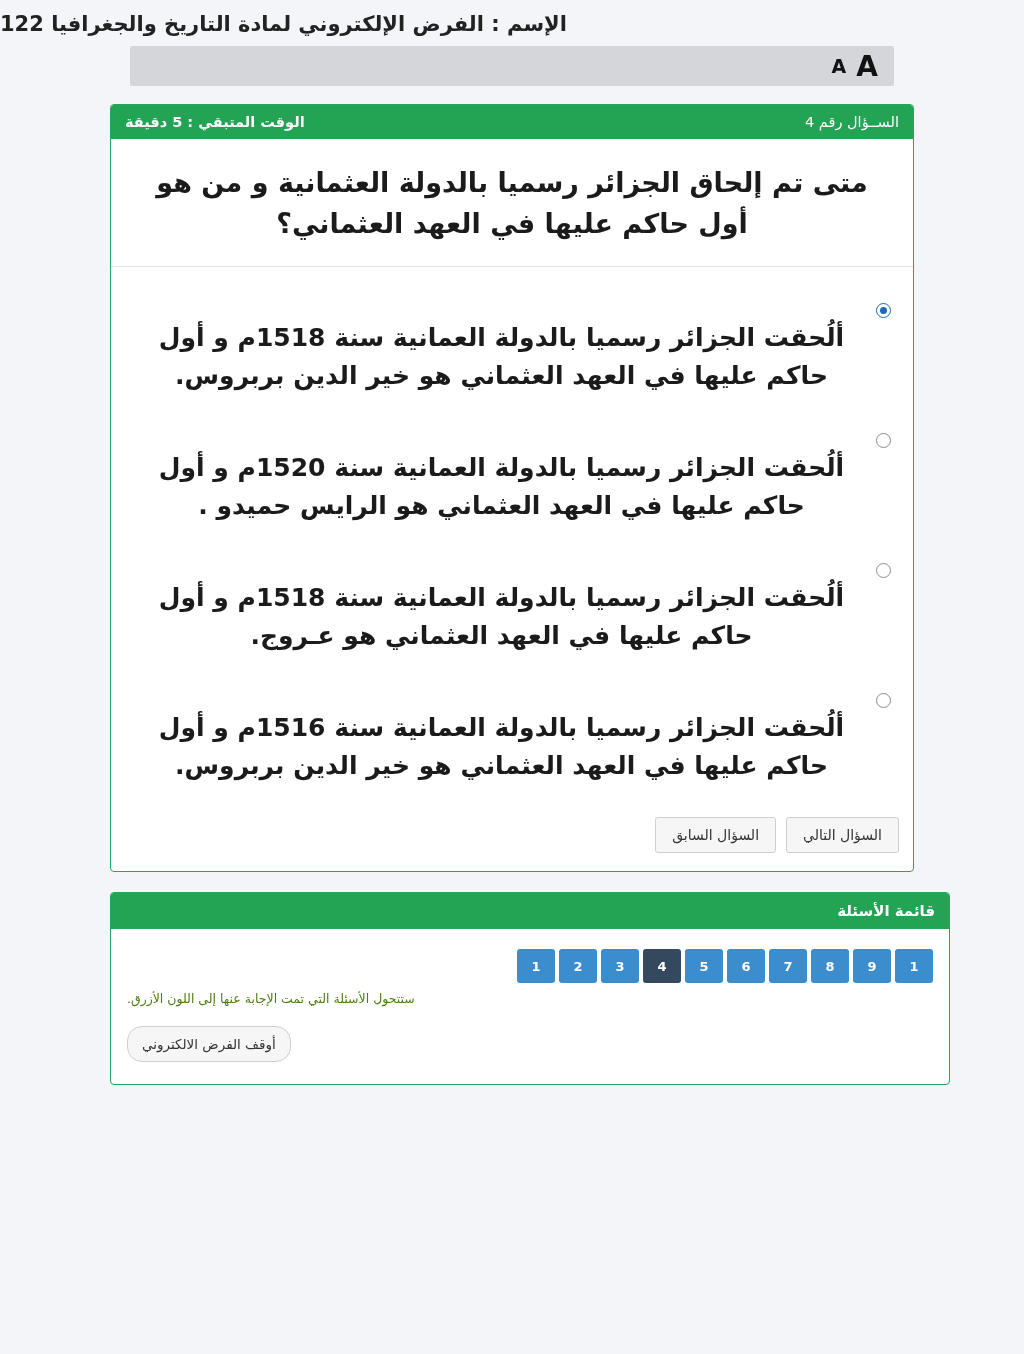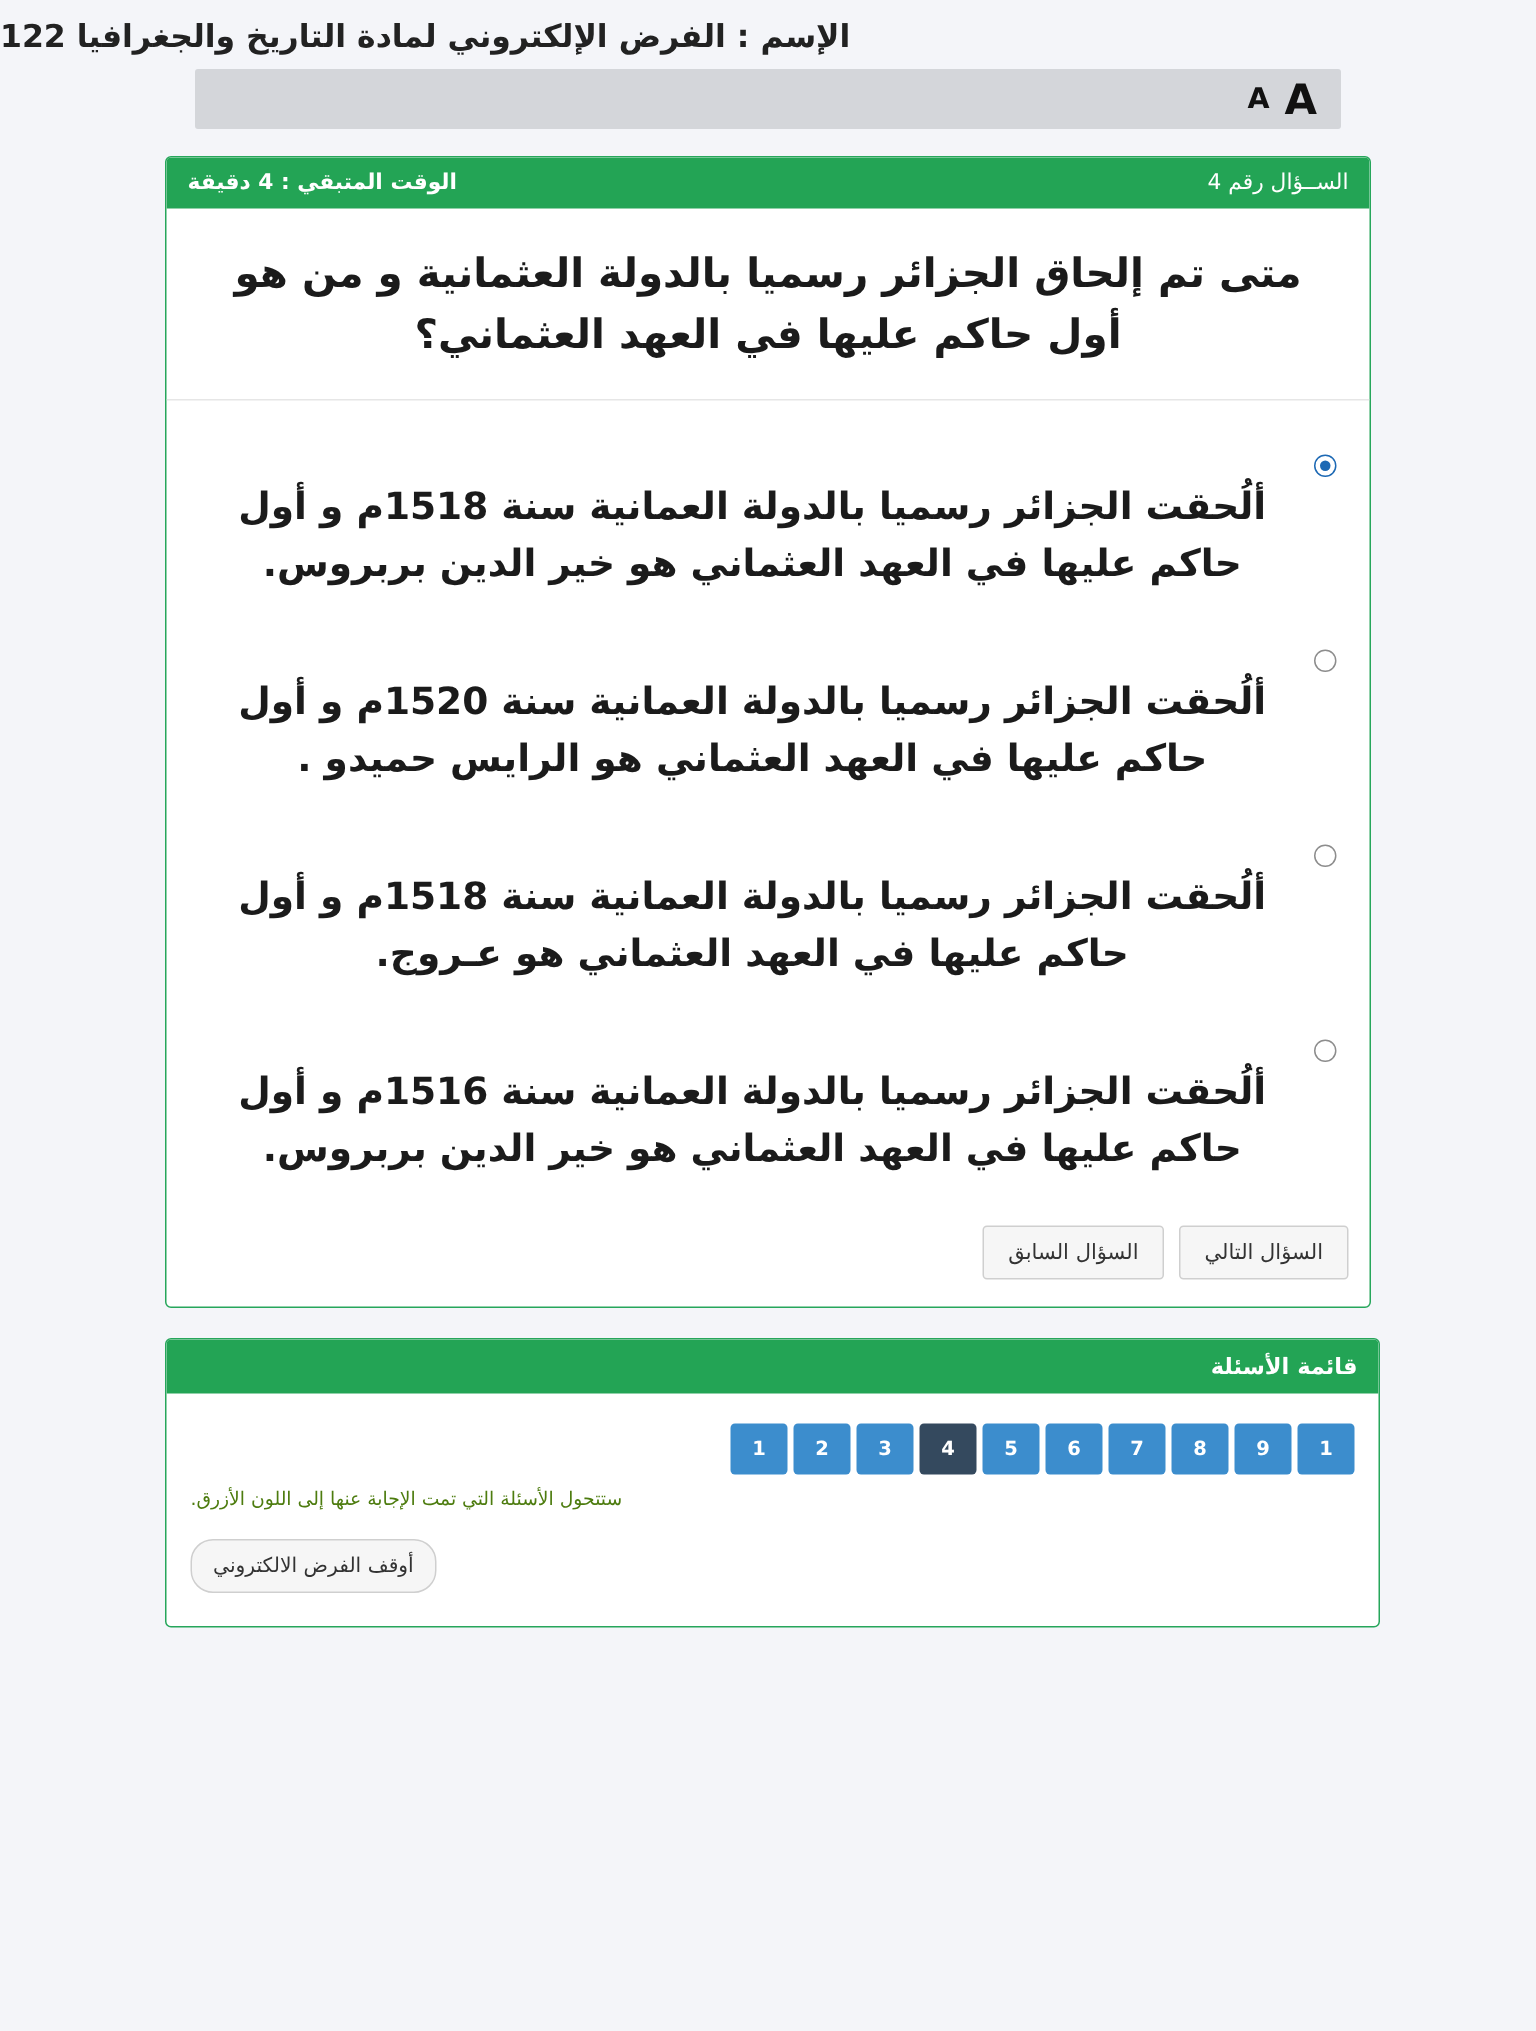--- a/index.html
+++ b/index.html
@@ -133,21 +133,21 @@
     border: 1px solid #cfcfcf;
     border-radius: 3px;
     padding: 9px 16px;
     font-size: 14px;
     color: #333;
     cursor: pointer;
     font-family: "DejaVu Sans", "Liberation Sans", sans-serif;
   }
 
   .list-card {
-    margin: 20px 104px 0 110px;
+    margin: 20px 74px 0 110px;
     background: #ffffff;
     border: 1px solid #26a65b;
     border-radius: 4px;
     overflow: hidden;
   }
   .list-header {
     background: #23a455;
     color: #ffffff;
     height: 36px;
     display: flex;
@@ -205,21 +205,21 @@
 <div class="page-title">الإسم : الفرض الإلكتروني لمادة التاريخ والجغرافيا 122</div>
 
 <div class="font-bar">
   <span class="font-big">A</span>
   <span class="font-small">A</span>
 </div>
 
 <div class="card">
   <div class="card-header">
     <span>الســؤال رقم 4</span>
-    <span class="timer">الوقت المتبقي : 4 دقيقة</span>
+    <span class="timer">الوقت المتبقي : 5 دقيقة</span>
   </div>
 
   <div class="question-text">متى تم إلحاق الجزائر رسميا بالدولة العثمانية و من هو أول حاكم عليها في العهد العثماني؟</div>
 
   <div class="options">
     <div class="option">
       <span class="radio checked"></span>
       <span class="option-text">ألُحقت الجزائر رسميا بالدولة العمانية سنة 1518م و أول حاكم عليها في العهد العثماني هو خير الدين بربروس.</span>
     </div>
     <div class="option">

